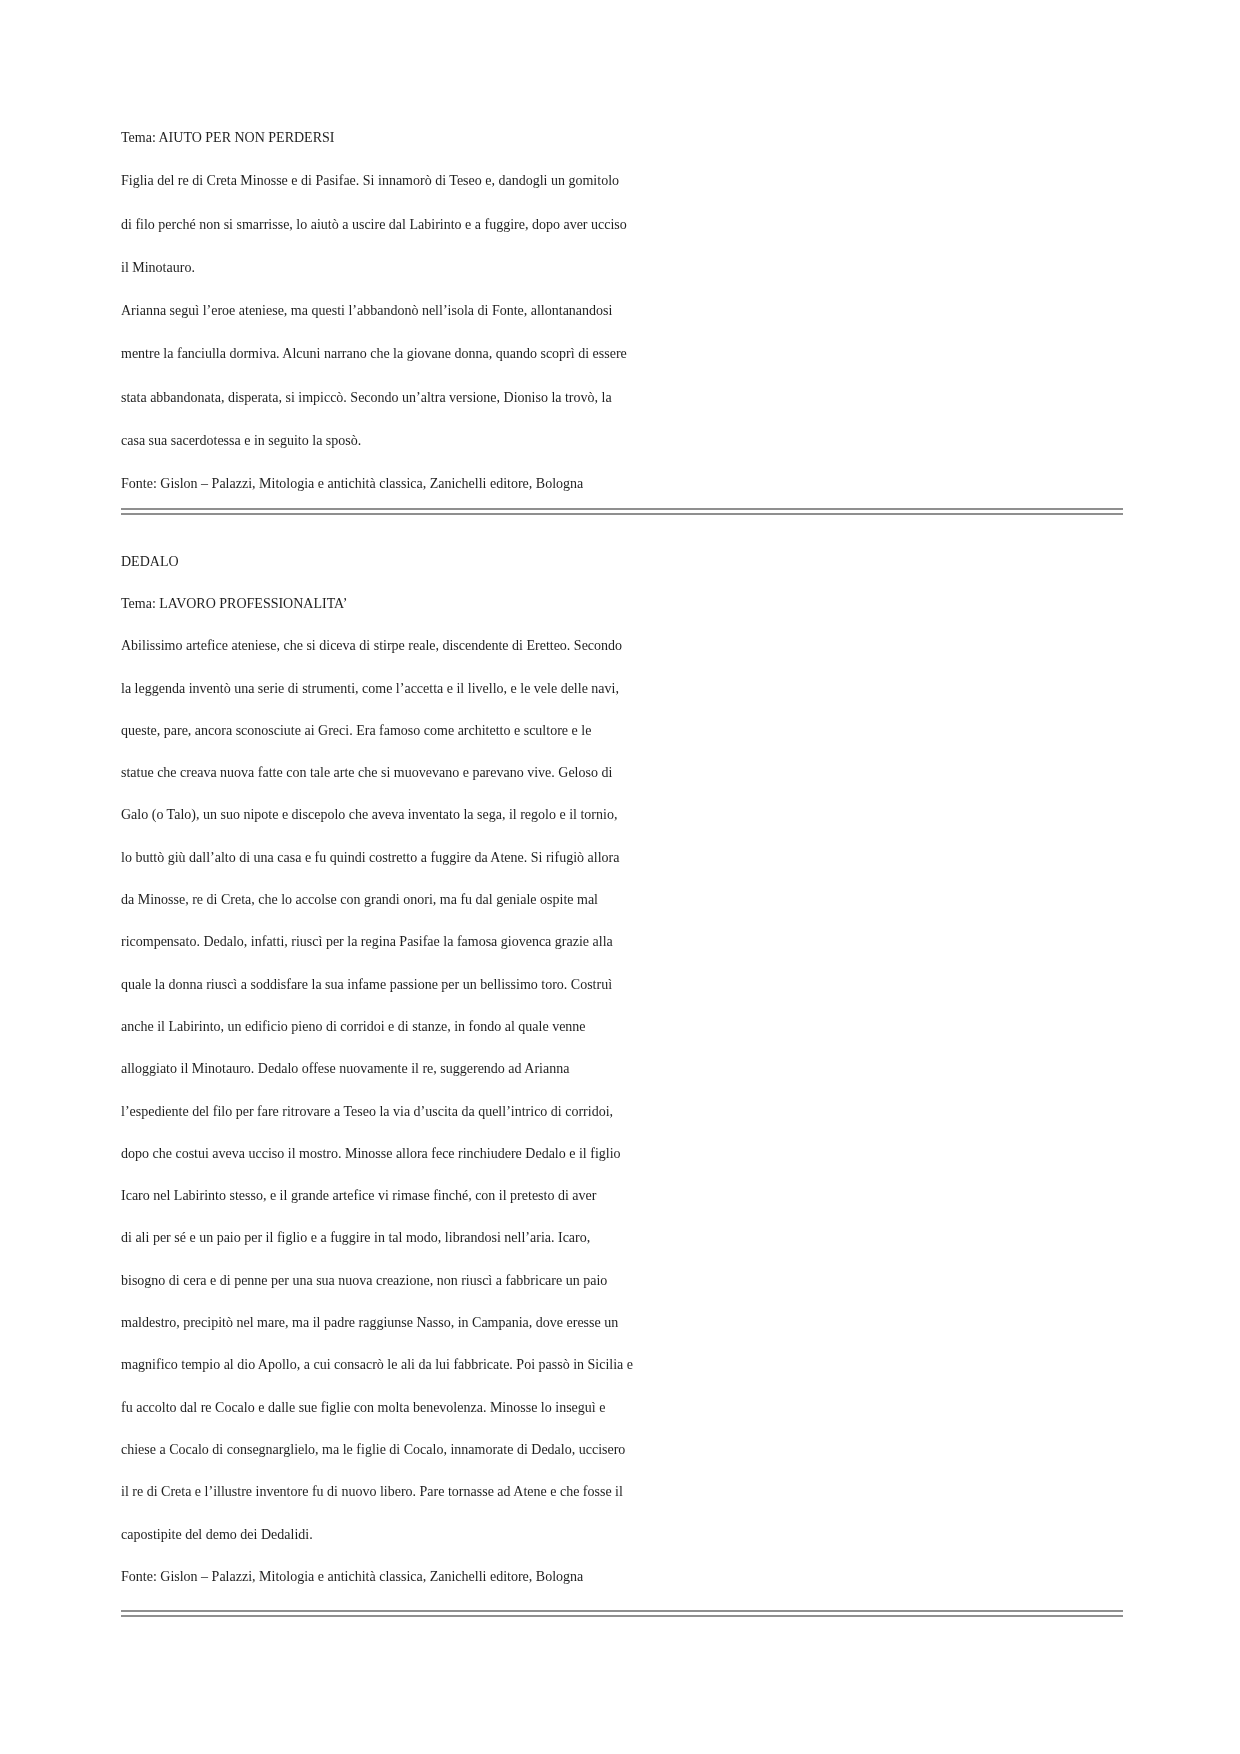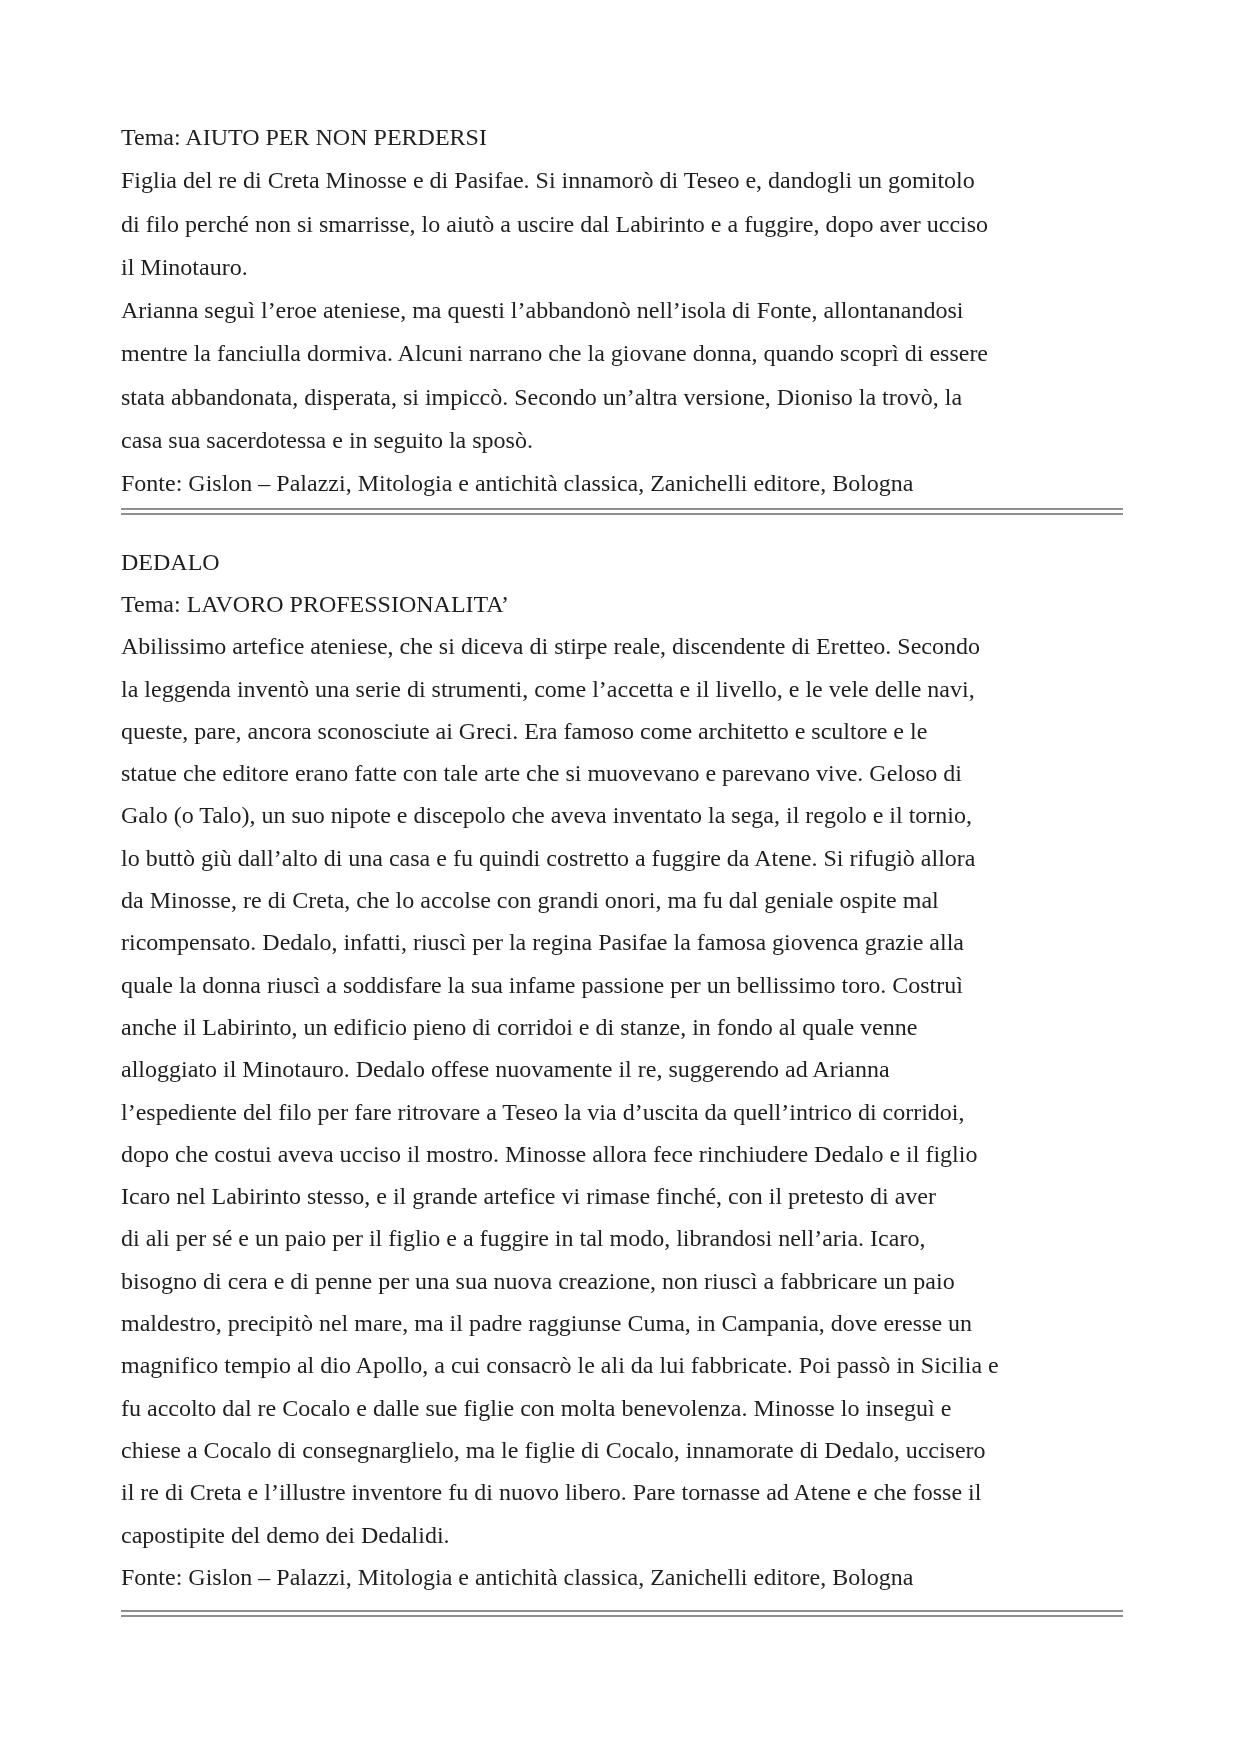--- a/index.html
+++ b/index.html
@@ -6,21 +6,21 @@
     margin: 0;
     padding: 0;
     background: #ffffff;
   }
   .page {
     position: relative;
     width: 1240px;
     height: 1754px;
     background: var(--background_color, #ffffff);
     font-family: "Liberation Serif", "DejaVu Serif", serif;
-    font-size: 24px;
+    font-size: 14px;
     color: var(--text_color, #1f1f1f);
     overflow: hidden;
   }
   .content {
     padding: 116px 117px 0 121px;
   }
   .text-section {
     display: block;
   }
   .text-line {
@@ -67,34 +67,34 @@
       </section>
 
     <div class="divider divider-1"></div>
 
     <section class="text-section sec-dedalo">
         <div class="text-line">DEDALO</div>
         <div class="text-line">Tema: LAVORO PROFESSIONALITA’</div>
         <div class="text-line">Abilissimo artefice ateniese, che si diceva di stirpe reale, discendente di Eretteo. Secondo</div>
         <div class="text-line">la leggenda inventò una serie di strumenti, come l’accetta e il livello, e le vele delle navi,</div>
         <div class="text-line">queste, pare, ancora sconosciute ai Greci. Era famoso come architetto e scultore e le</div>
-        <div class="text-line">statue che editore erano fatte con tale arte che si muovevano e parevano vive. Geloso di</div>
+        <div class="text-line">statue che creava nuova fatte con tale arte che si muovevano e parevano vive. Geloso di</div>
         <div class="text-line">Galo (o Talo), un suo nipote e discepolo che aveva inventato la sega, il regolo e il tornio,</div>
         <div class="text-line">lo buttò giù dall’alto di una casa e fu quindi costretto a fuggire da Atene. Si rifugiò allora</div>
         <div class="text-line">da Minosse, re di Creta, che lo accolse con grandi onori, ma fu dal geniale ospite mal</div>
         <div class="text-line">ricompensato. Dedalo, infatti, riuscì per la regina Pasifae la famosa giovenca grazie alla</div>
         <div class="text-line">quale la donna riuscì a soddisfare la sua infame passione per un bellissimo toro. Costruì</div>
         <div class="text-line">anche il Labirinto, un edificio pieno di corridoi e di stanze, in fondo al quale venne</div>
         <div class="text-line">alloggiato il Minotauro. Dedalo offese nuovamente il re, suggerendo ad Arianna</div>
         <div class="text-line">l’espediente del filo per fare ritrovare a Teseo la via d’uscita da quell’intrico di corridoi,</div>
         <div class="text-line">dopo che costui aveva ucciso il mostro. Minosse allora fece rinchiudere Dedalo e il figlio</div>
         <div class="text-line">Icaro nel Labirinto stesso, e il grande artefice vi rimase finché, con il pretesto di aver</div>
         <div class="text-line">di ali per sé e un paio per il figlio e a fuggire in tal modo, librandosi nell’aria. Icaro,</div>
         <div class="text-line">bisogno di cera e di penne per una sua nuova creazione, non riuscì a fabbricare un paio</div>
-        <div class="text-line">maldestro, precipitò nel mare, ma il padre raggiunse Cuma, in Campania, dove eresse un</div>
+        <div class="text-line">maldestro, precipitò nel mare, ma il padre raggiunse Nasso, in Campania, dove eresse un</div>
         <div class="text-line">magnifico tempio al dio Apollo, a cui consacrò le ali da lui fabbricate. Poi passò in Sicilia e</div>
         <div class="text-line">fu accolto dal re Cocalo e dalle sue figlie con molta benevolenza. Minosse lo inseguì e</div>
         <div class="text-line">chiese a Cocalo di consegnarglielo, ma le figlie di Cocalo, innamorate di Dedalo, uccisero</div>
         <div class="text-line">il re di Creta e l’illustre inventore fu di nuovo libero. Pare tornasse ad Atene e che fosse il</div>
         <div class="text-line">capostipite del demo dei Dedalidi.</div>
         <div class="text-line">Fonte: Gislon – Palazzi, Mitologia e antichità classica, Zanichelli editore, Bologna</div>
       </section>
 
     <div class="divider divider-2"></div>
 

